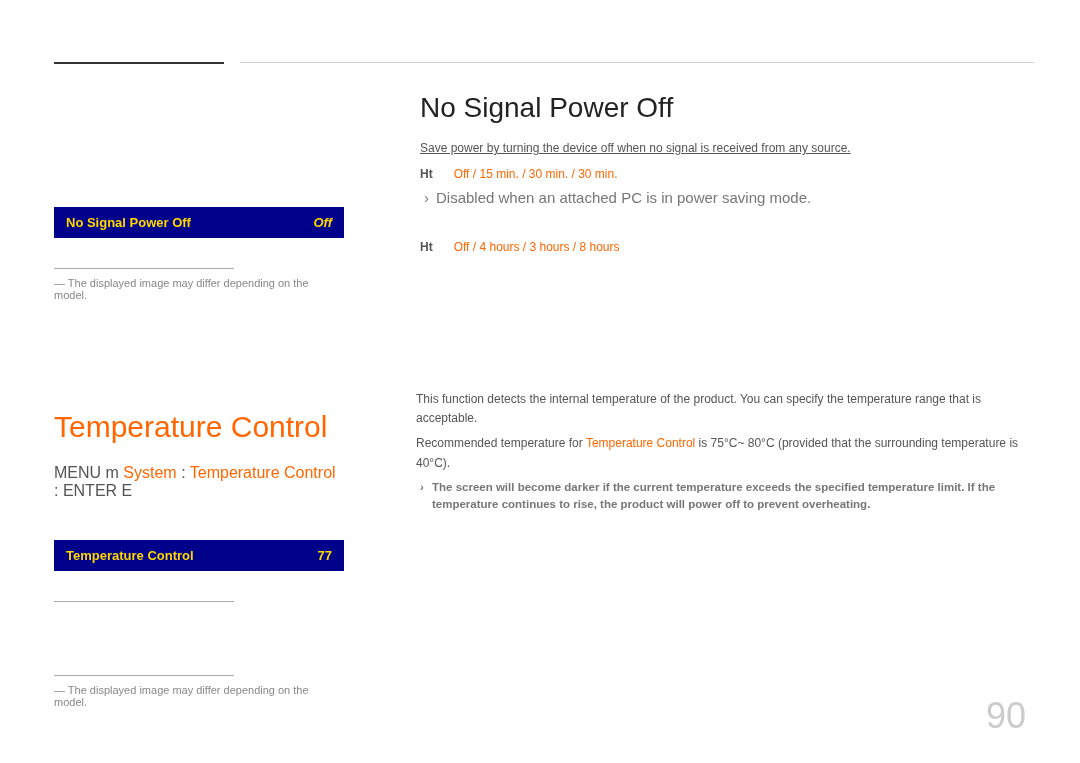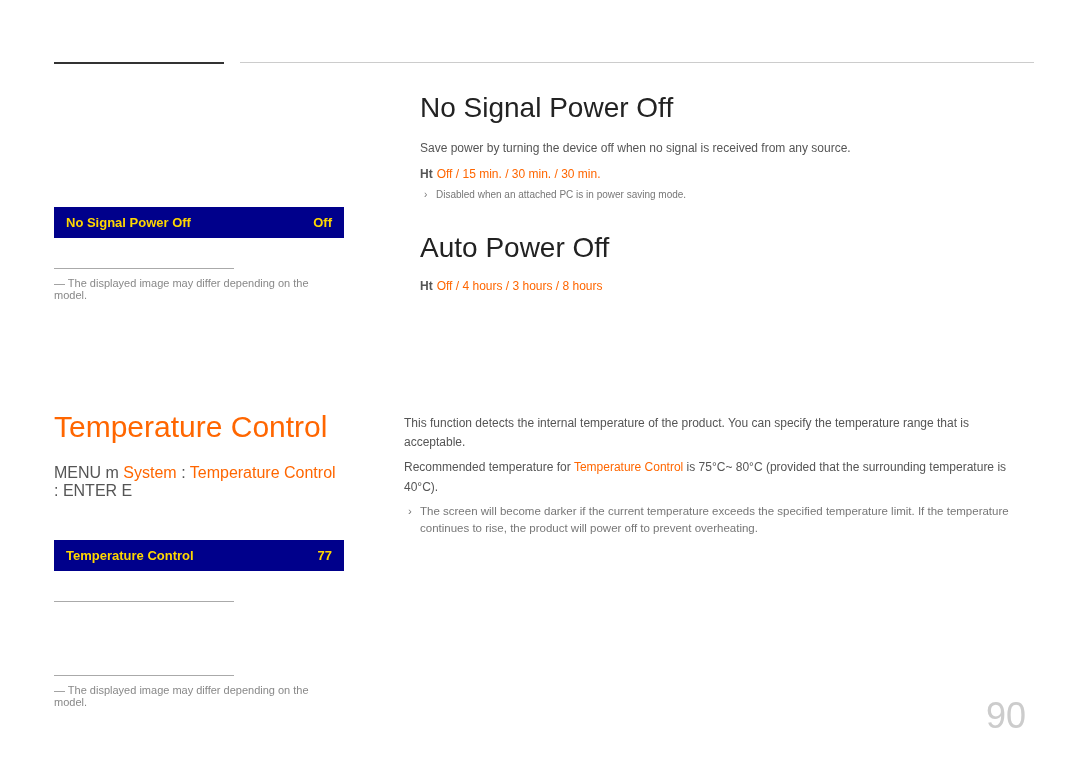--- a/index.html
+++ b/index.html
@@ -58,20 +58,21 @@
       align-items: center;
       margin-top: 145px;
     }
 
     .menu-item-blue .item-label {
       color: #FFD700;
     }
 
     .menu-item-blue .item-value {
       color: #FFD700;
+      font-style: italic;
     }
 
     .divider-line {
       width: 180px;
       height: 1px;
       background: #aaa;
       margin-top: 30px;
     }
 
     .footnote {
@@ -138,44 +139,45 @@
       color: #222;
       margin-bottom: 15px;
       margin-top: 30px;
     }
 
     .section-desc {
       font-size: 12px;
       color: #555;
       margin-bottom: 10px;
       line-height: 1.5;
+      text-decoration: underline;
     }
 
     .ht-line {
       font-size: 12px;
       color: #555;
       margin-bottom: 6px;
       display: flex;
       align-items: center;
-      gap: 4px;
+      gap: 21px;
     }
 
     .ht-label {
       color: #555;
       font-weight: bold;
       font-size: 12px;
     }
 
     .ht-options-orange {
       color: #FF6600;
       font-size: 12px;
     }
 
     .bullet-item {
-      font-size: 10px;
+      font-size: 15px;
       color: #777;
       padding-left: 16px;
       position: relative;
       margin-bottom: 4px;
       line-height: 1.5;
     }
 
     .bullet-item::before {
       content: '›';
       position: absolute;
@@ -185,43 +187,43 @@
 
     
     .auto-section {
       margin-top: 30px;
     }
 
     
     .temp-right-section {
       position: absolute;
       top: 390px;
-      left: 404px;
+      left: 416px;
       width: 620px;
-      margin-top: 24px;
     }
 
     .temp-right-desc {
       font-size: 12px;
       color: #555;
       line-height: 1.6;
       margin-bottom: 6px;
     }
 
     .temp-right-desc .highlight-orange {
       color: #FF6600;
     }
 
     .bullet-item-temp {
       font-size: 11.5px;
       color: #777;
       padding-left: 16px;
       position: relative;
       margin-bottom: 4px;
       line-height: 1.5;
+      font-weight: bold;
     }
 
     .bullet-item-temp::before {
       content: '›';
       position: absolute;
       left: 4px;
       color: #777;
     }
 
     
@@ -290,21 +292,20 @@
   <div class="right-panel">
     <div class="section-title">No Signal Power Off</div>
     <div class="section-desc">Save power by turning the device off when no signal is received from any source.</div>
     <div class="ht-line">
       <span class="ht-label">Ht</span>
       <span class="ht-options-orange">Off / 15 min. / 30 min. / 30 min.</span>
     </div>
     <div class="bullet-item">Disabled when an attached PC is in power saving mode.</div>
 
     <div class="auto-section">
-      <div class="section-title">Auto Power Off</div>
       <div class="ht-line">
         <span class="ht-label">Ht</span>
         <span class="ht-options-orange">Off / 4 hours / 3 hours / 8 hours</span>
       </div>
     </div>
   </div>
 
   <div class="temp-right-section">
     <div class="temp-right-desc">This function detects the internal temperature of the product. You can specify the temperature range that is acceptable.</div>
     <div class="temp-right-desc">

